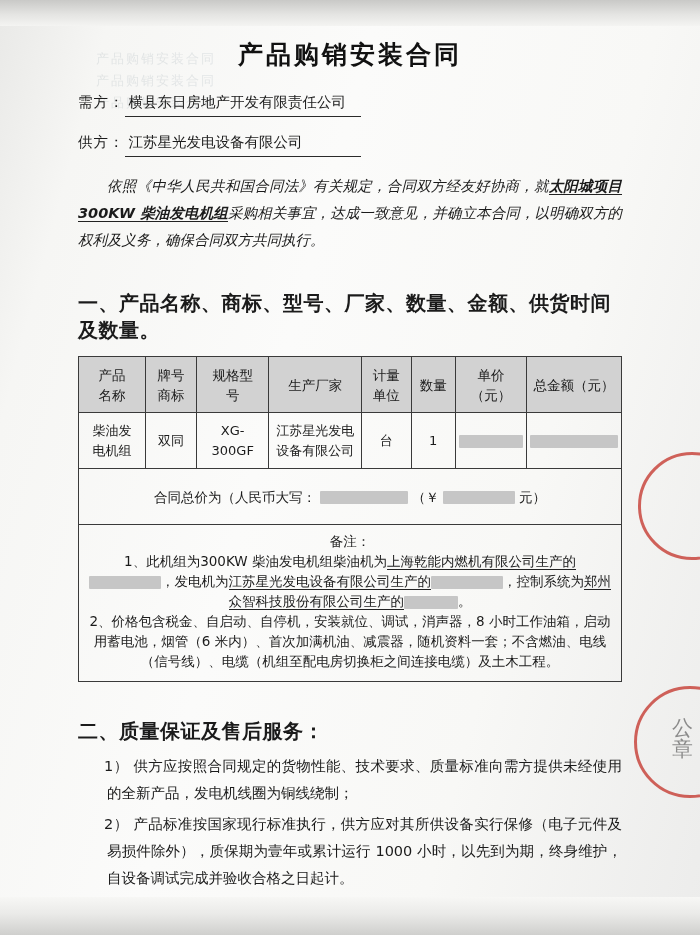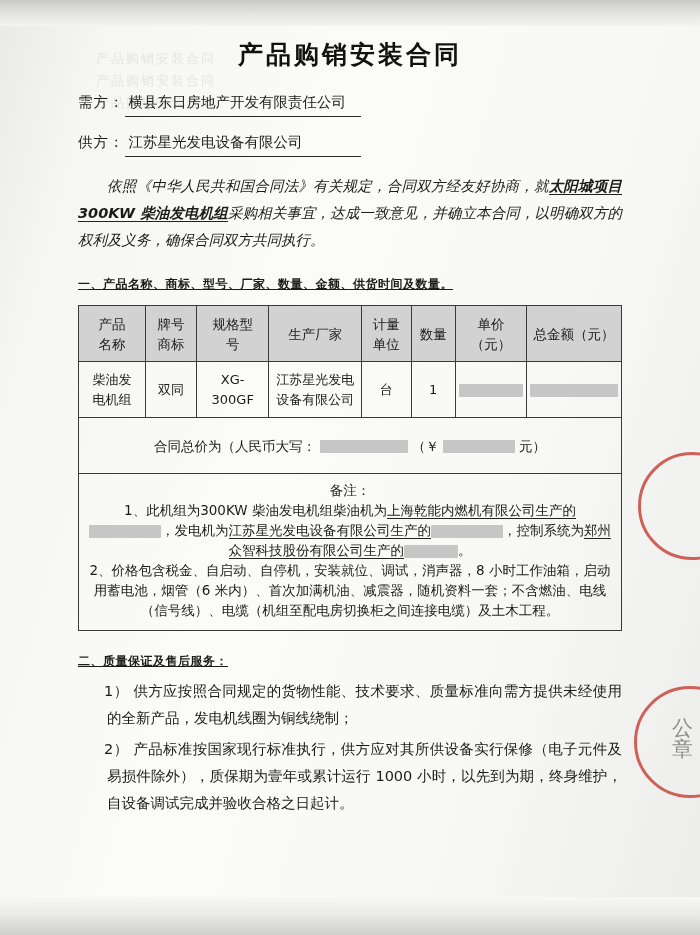--- a/index.html
+++ b/index.html
@@ -78,25 +78,24 @@
   .para {
     font-size: 14.5px;
     line-height: 27px;
     text-align: justify;
     margin-top: 16px;
     text-indent: 2em;
     font-style: italic;
   }
   .b-u { font-weight: bold; border-bottom: 1px solid #222; }
   .sec {
-    font-size: 12px;
+    font-size: 20px;
     font-weight: bold;
-    margin-top: 22px;
+    margin-top: 36px;
     letter-spacing: 0.5px;
-    text-decoration: underline;
   }
   table.tbl {
     width: 100%;
     border-collapse: collapse;
     margin-top: 12px;
     font-size: 13px;
   }
   table.tbl td, table.tbl th {
     border: 1px solid #3a3a3a;
     text-align: center;

